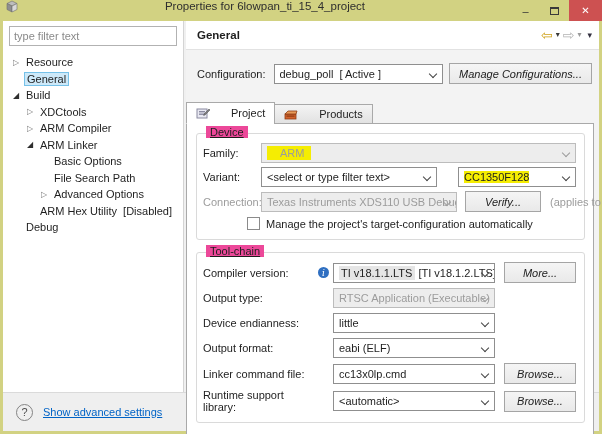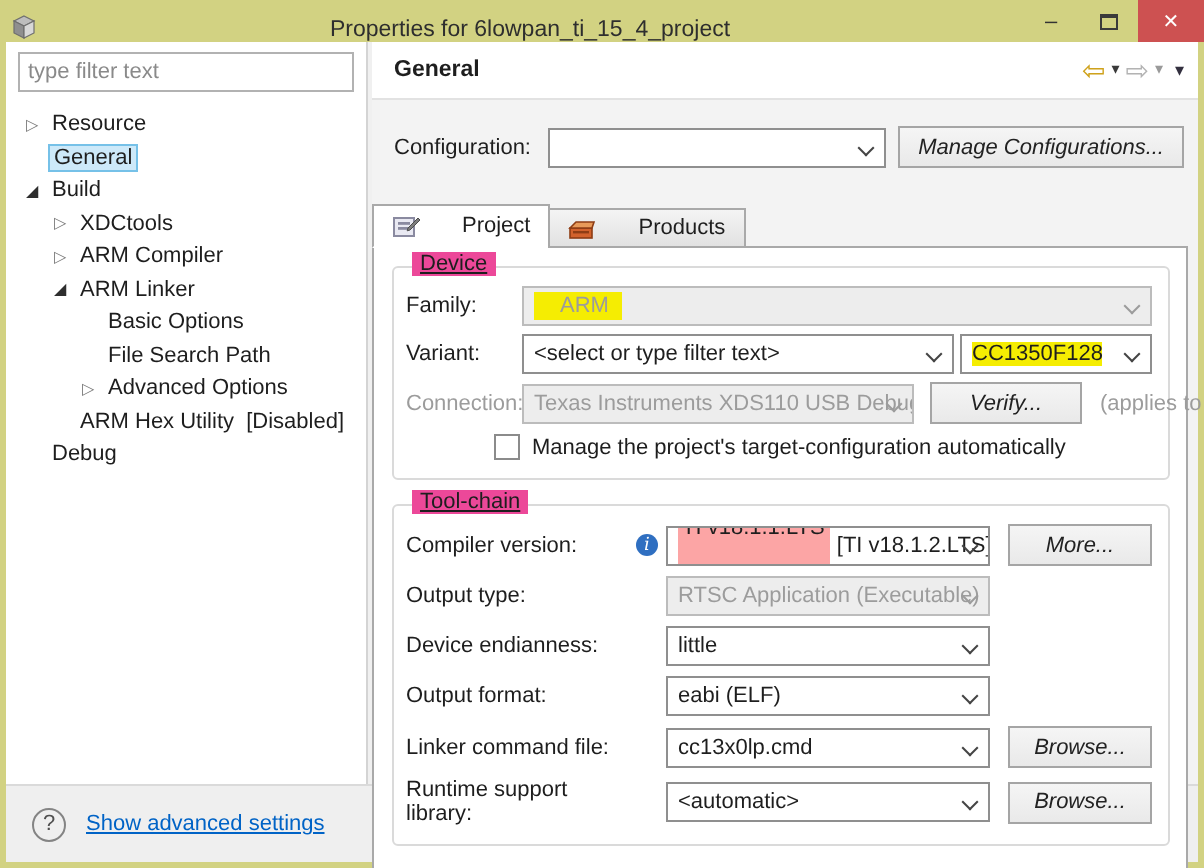--- a/index.html
+++ b/index.html
@@ -5,21 +5,21 @@
   * { box-sizing: border-box; margin: 0; padding: 0; }
   html,body { background:#888; }
   .window {
     width: 602px; height: 434px; position: relative;
     background: #d2d282;
     font-family: "Liberation Sans", sans-serif;
     font-size: 11px; color: #1e1e1e;
     overflow: hidden;
   }
   
-  .titlebar { height: 21px; display: flex; align-items: flex-end; padding-left: 5px; }
+  .titlebar { height: 21px; display: flex; align-items: flex-start; padding-left: 5px; }
   .win-icon { width: 14px; height: 14px; flex: none; }
   .tb-title { flex: 1; text-align: center; font-size: 11.5px; color: #2e2e2e; }
   .tb-controls { display: flex; height: 21px; }
   .tb-btn { width: 29px; height: 21px; display: flex; align-items: center; justify-content: center; color: #333; font-size: 11px; }
   .tb-btn.close { width: 33px; background: #cd5151; color: #fff; font-size: 10px; }
   .max-glyph { width: 9px; height: 8px; border: 1px solid #3a3a3a; border-top-width: 2px; background: transparent; }
   
   .client { position: absolute; left: 3px; right: 3px; top: 21px; bottom: 3px; background: #f0f0f0; display: flex; flex-direction: column; }
   .body { flex: 1; display: flex; min-height: 0; justify-content: center; }
   
@@ -65,35 +65,35 @@
   .group { border: 1px solid #dadada; border-radius: 3px; position: relative; padding: 9px 8px 9px 6px; }
   .group + .group { margin-top: 12px; }
   .group-label { position: absolute; top: -8px; left: 9px; background: #ec4899; padding: 0 4px; text-decoration: underline; }
   .row { display: flex; align-items: center; margin-top: 4px; }
   .row:first-of-type { margin-top: 0; }
   .dlabel { width: 58px; flex: none; }
   .dlabel.dim, .dim { color: #9c9c9c; }
   .grow { flex: 1; }
   .hl { background: #f5ed02; }
   .fam-val { padding: 1px 7px 1px 13px; }
-  .variant-filter { width: 216px; flex: none; margin-right: 3px; }
+  .variant-filter { width: 176px; flex: none; margin-right: 21px; }
   .conn-select { width: 196px; flex: none; margin-right: 8px; }
   .verify-btn { width: 76px; flex: none; margin-right: 9px; }
   .note { color: #9c9c9c; white-space: pre; }
   .check-row { margin-top: 5px; margin-left: 44px; display: flex; align-items: center; }
   .checkbox { width: 13px; height: 13px; border: 1px solid #8b8b8b; background: #fff; flex: none; margin-right: 6px; }
   
   .trow { display: flex; align-items: center; margin-top: 5px; }
   .trow:first-of-type { margin-top: 0; }
   .tlabel { width: 115px; flex: none; }
   .info-icon { width: 11px; height: 11px; border-radius: 50%; background: #2f6fc1; color: #fff; font-size: 9px; font-style: italic; font-family: "DejaVu Serif", serif; display: flex; align-items: center; justify-content: center; flex: none; margin-right: 4px; }
   .no-info { width: 15px; flex: none; }
   .btn-col { width: 72px; flex: none; margin-left: 9px; display: flex; }
   .btn-col .btn { width: 100%; }
-  .cv-hl { background: #fca5a5; padding: 1px 3px 18px 2px; }
+  .cv-hl { background: #e5e5e5; padding: 1px 3px 1px 2px; }
   .pre { white-space: pre; }
   
   .footer { height: 39px; flex: none; border-top: 1px solid #dadada; background: #efefef; display: flex; align-items: center; padding: 0 9px 0 13px; }
   .help-icon { width: 17px; height: 17px; border-radius: 50%; border: 1px solid #848484; color: #4f4f4f; display: flex; align-items: center; justify-content: center; font-size: 11px; flex: none; margin-right: 10px; }
   .adv-link { color: #0063c6; text-decoration: underline; cursor: pointer; }
   .spacer { flex: 1; }
   .btn.primary { background: #fdfdfd; border: 1px solid #73a9dd; box-shadow: inset 0 0 0 1px #d7e8f8; width: 97px; height: 22px; }
   .btn.cancel { width: 73px; height: 22px; margin-left: 9px; }
 </style>
 </head>
@@ -150,21 +150,21 @@
             <span class="caret">▾</span>
             <span class="nav-arrow fwd">⇨</span>
             <span class="caret dim">▾</span>
             <span class="caret menu">▾</span>
           </div>
         </div>
 
         <div class="config-row">
           <span class="config-label">Configuration:</span>
           <div class="select config-select">
-            <span class="chev"></span>
+            <span>debug_poll  [ Active ]</span><span class="chev"></span>
           </div>
           <button class="btn">Manage Configurations...</button>
         </div>
 
         <div class="tabs">
           <div class="tab active">
             <svg class="tab-icon" viewBox="0 0 14 13">
               <rect x="1" y="2" width="10" height="9" fill="#e9e9f2" stroke="#8a8aa0" stroke-width="1"></rect>
               <rect x="3" y="4" width="6" height="1.4" fill="#8a8aa0"></rect>
               <rect x="3" y="6.5" width="6" height="1.4" fill="#8a8aa0"></rect>

